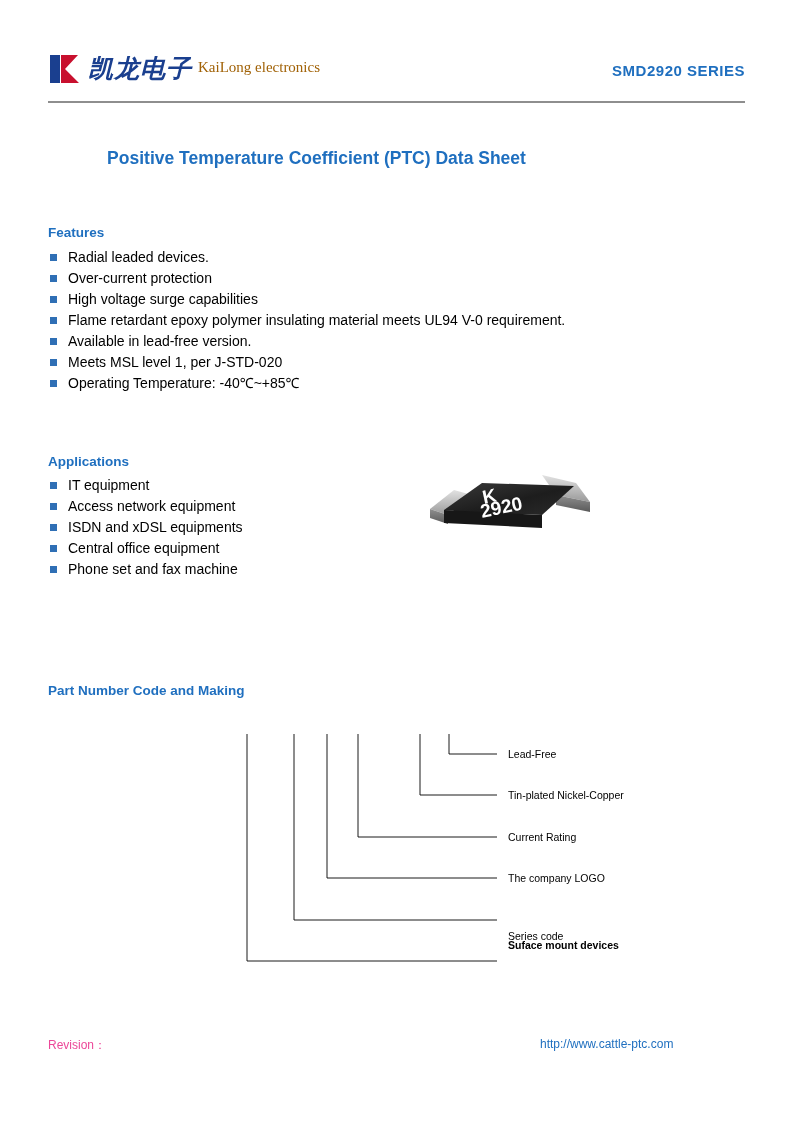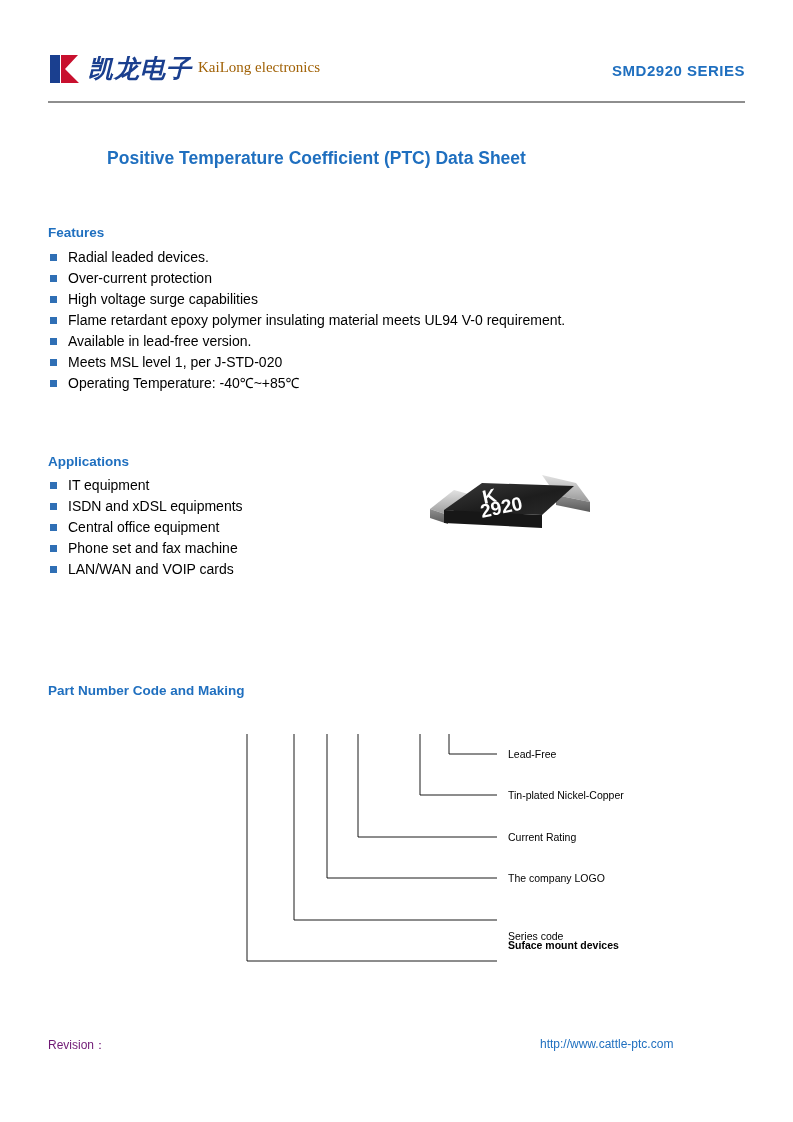--- a/index.html
+++ b/index.html
@@ -175,21 +175,21 @@
     left: 0;
     top: 0;
   }
 
   
   .footer-revision {
     position: absolute;
     left: 48px;
     top: 1037px;
     font-size: 12px;
-    color: #701a75;
+    color: #ec4899;
   }
   .footer-url {
     position: absolute;
     left: 540px;
     top: 1037px;
     font-size: 12px;
     color: #1f6fbf;
   }
 </style>
 </head>
@@ -221,24 +221,24 @@
     <li>High voltage surge capabilities</li>
     <li>Flame retardant epoxy polymer insulating material meets UL94 V-0 requirement.</li>
     <li>Available in lead-free version.</li>
     <li>Meets MSL level 1, per J-STD-020</li>
     <li>Operating Temperature: -40℃~+85℃</li>
   </ul>
 
   <div class="section-heading" id="applications-heading">Applications</div>
   <ul class="bullet-list" id="applications-list">
     <li>IT equipment</li>
+    <li>Access network equipment</li>
     <li>ISDN and xDSL equipments</li>
     <li>Central office equipment</li>
     <li>Phone set and fax machine</li>
-    <li>LAN/WAN and VOIP cards</li>
   </ul>
 
   <div class="product-photo">
     <svg width="170" height="100" viewBox="0 0 170 100" xmlns="http://www.w3.org/2000/svg">
       <defs>
         <linearGradient id="bodyGrad" x1="0" y1="0" x2="1" y2="1">
           <stop offset="0%" stop-color="#3a3a3a"></stop>
           <stop offset="55%" stop-color="#1d1d1d"></stop>
           <stop offset="100%" stop-color="#2b2b2b"></stop>
         </linearGradient>

